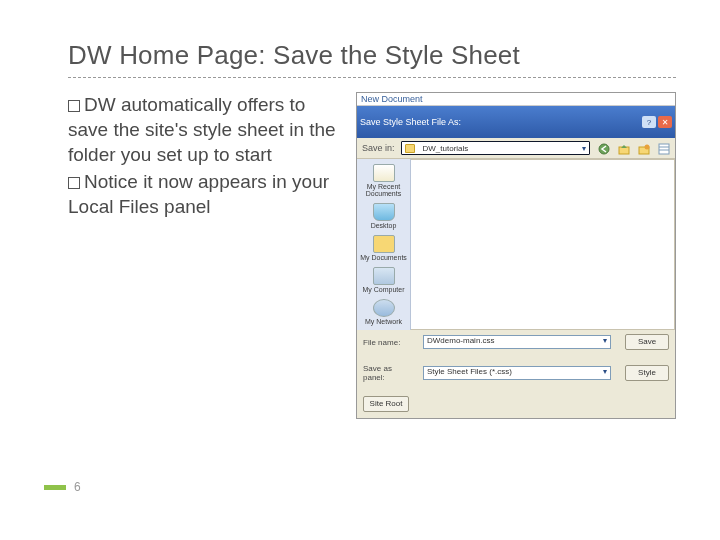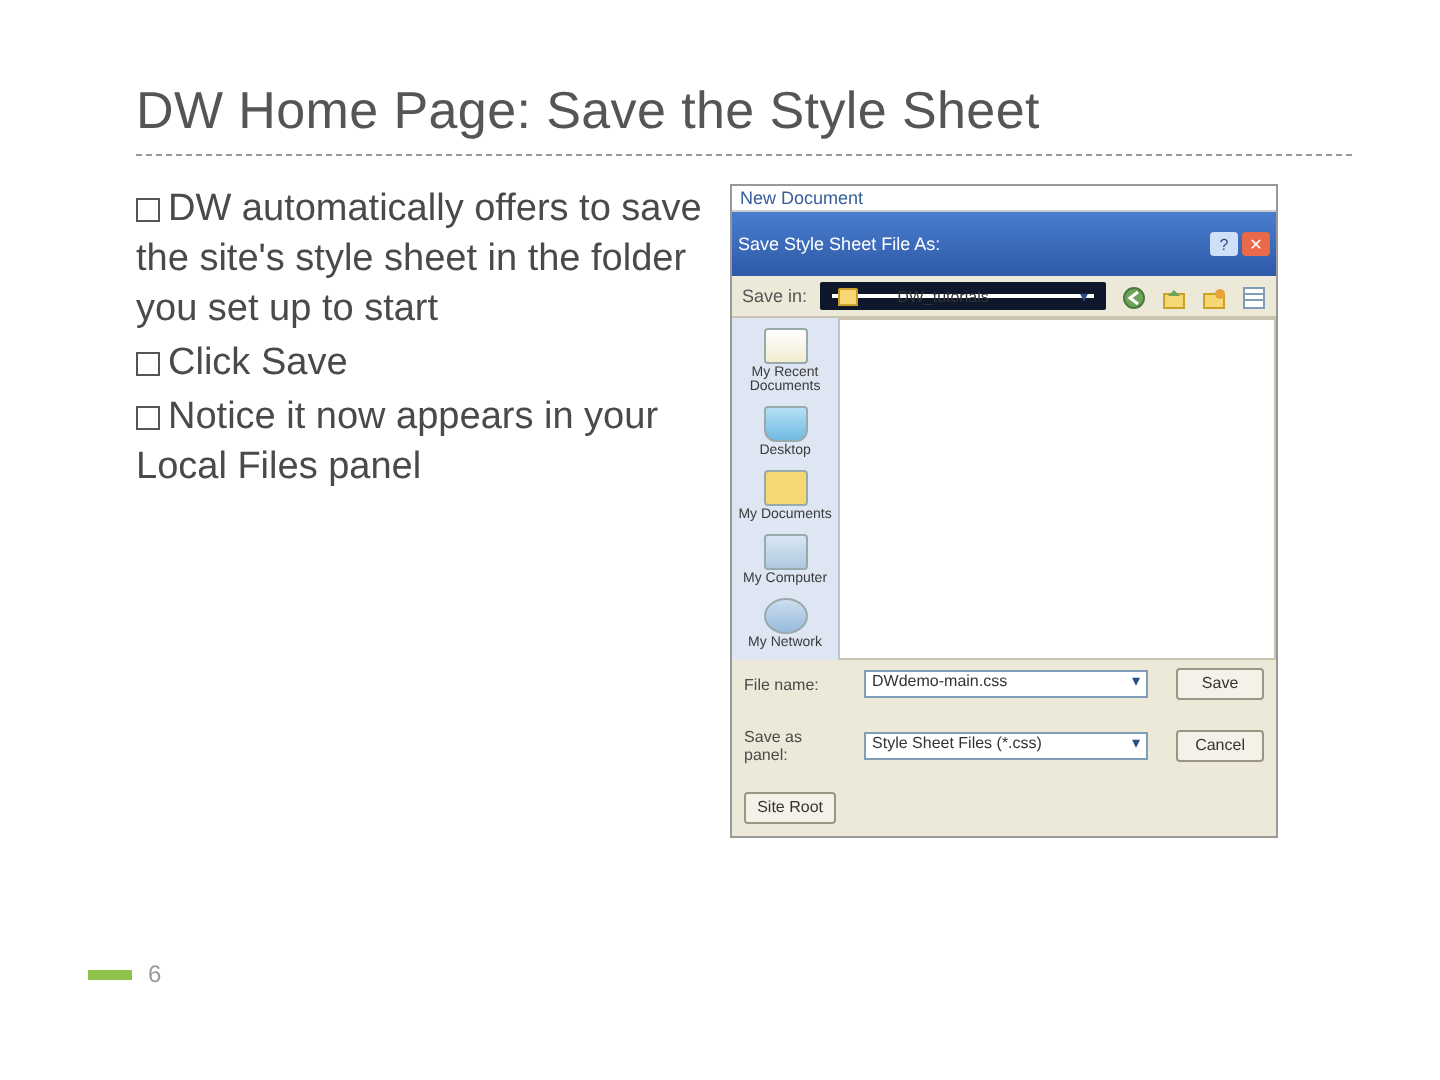--- a/index.html
+++ b/index.html
@@ -40,21 +40,21 @@
     width: 12px; height: 12px;
     border: 1.5px solid #555;
     margin-right: 4px;
     position: relative;
     top: 1px;
   }
   .figure {
     flex: 1 1 52%;
   }
   .dialog-outer {
-    width: 274px;
+    width: 320px;
     background: #0ea5e9;
     border: 1px solid #999;
     font-size: 9px;
   }
   .topbar {
     background: #fff;
     color: #365f9a;
     padding: 1px 4px;
     font-size: 9px;
     border-bottom: 1px solid #ccc;
@@ -85,27 +85,27 @@
     border-bottom: 1px solid #c9c3af;
     display: flex;
     align-items: center;
     padding: 3px 5px;
     gap: 6px;
   }
   .toolbar-label { color: #555; font-size: 9px; }
   .savein {
     flex: 1;
     background: #fff;
-    border: 6px solid #0f172a;
+    border: 1px solid #0f172a;
     border-radius: 1px;
     height: 14px;
     display: flex;
     align-items: center;
     padding: 0 3px;
-    gap: 20px;
+    gap: 8px;
   }
   .folder-ico {
     width: 10px; height: 9px;
     background: #f7d774;
     border: 1px solid #c9a227;
     border-radius: 1px 1px 0 0;
   }
   .savein-text { flex:1; font-size: 8px; color: #333; }
   .chev { font-size: 8px; color: #2a4d85; }
   .tbicon {
@@ -211,21 +211,20 @@
 </style>
 </head>
 <body>
 
 <div class="slide">
   <h1 class="title">DW Home Page: Save the Style Sheet</h1>
 
   <div class="body">
     <div class="bullets">
       <p><span class="cb"></span><span>DW</span><span> automatically offers to save the site's style sheet in the folder you set up to start</span></p>
-      <p><span class="cb"></span><span>Click</span><span> Save</span></p>
       <p><span class="cb"></span><span>Notice</span><span> it now appears in your Local Files panel</span></p>
     </div>
 
     <div class="figure">
       <div class="dialog-outer">
         <div class="topbar">New Document</div>
         <div class="titlebar">
           <span>Save Style Sheet File As:</span>
           <span class="spacer"></span>
           <span class="winbtn">?</span>
@@ -295,21 +294,21 @@
             <span>DWdemo-main.css</span>
             <span class="chev">▾</span>
           </div>
           <div class="btn">Save</div>
 
           <span>Save as panel:</span>
           <div class="field">
             <span>Style Sheet Files (*.css)</span>
             <span class="chev">▾</span>
           </div>
-          <div class="btn">Cancel</div>
+          <div class="btn">Style</div>
 
           <div class="btn siteroot-btn" style="grid-column:1 / span 1; width:auto;">Site Root</div>
           <span></span>
             <span></span>
         </div>
       </div>
     </div>
   </div>
 </div>
 

